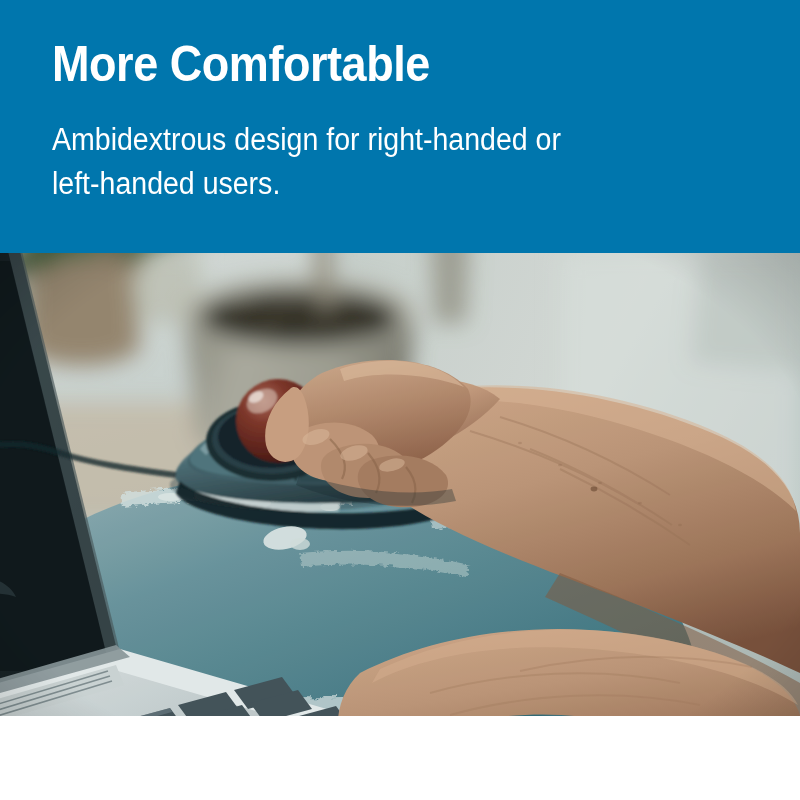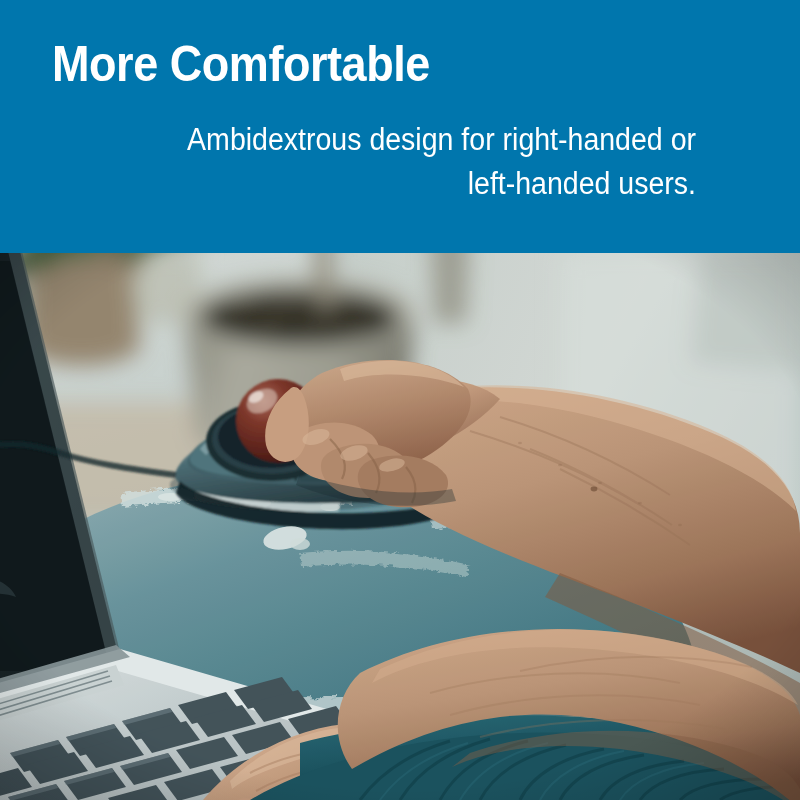--- a/index.html
+++ b/index.html
@@ -2,23 +2,22 @@
 <html><head>
 <meta charset="utf-8">
 <title>More Comfortable</title>
 <style>
   * { margin:0; padding:0; box-sizing:border-box; }
   html,body { width:800px; height:800px; overflow:hidden; background:#ffffff; }
   body { font-family:"Liberation Sans", sans-serif; }
 
   .banner {
     position:relative;
-    width:800px; height:800px;
+    width:800px; height:716px;
     overflow:hidden;
-    text-align:right;
   }
 
   
   .header {
     position:absolute; left:0; top:0;
     width:800px; height:253px;
     background:#0076ad;
   }
   .header-title {
     position:absolute;

